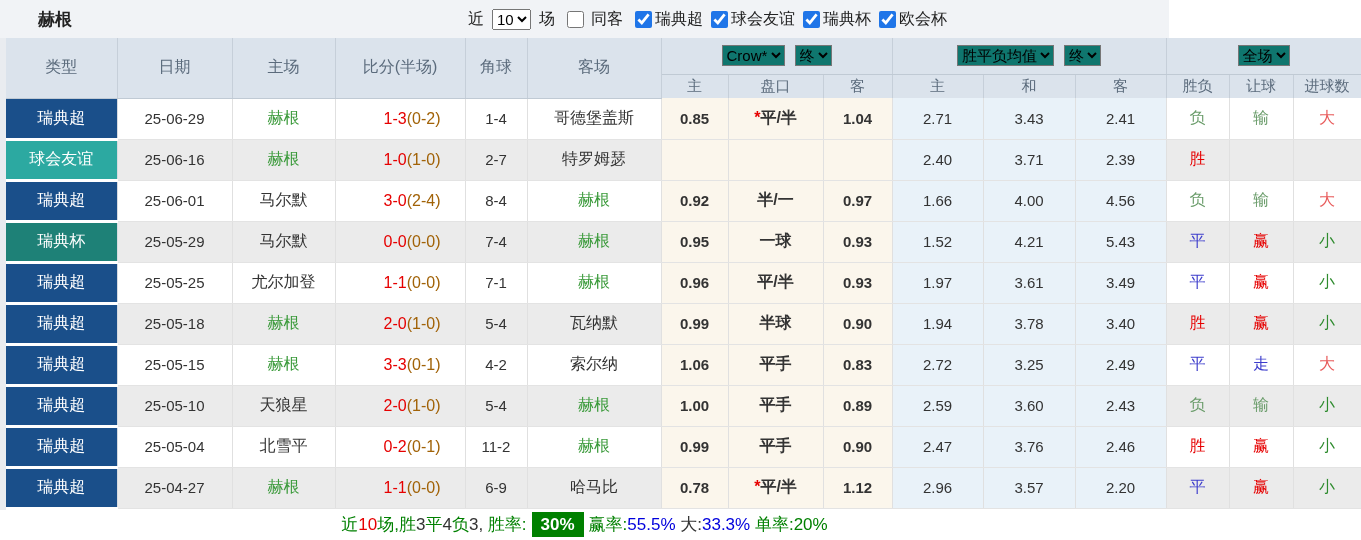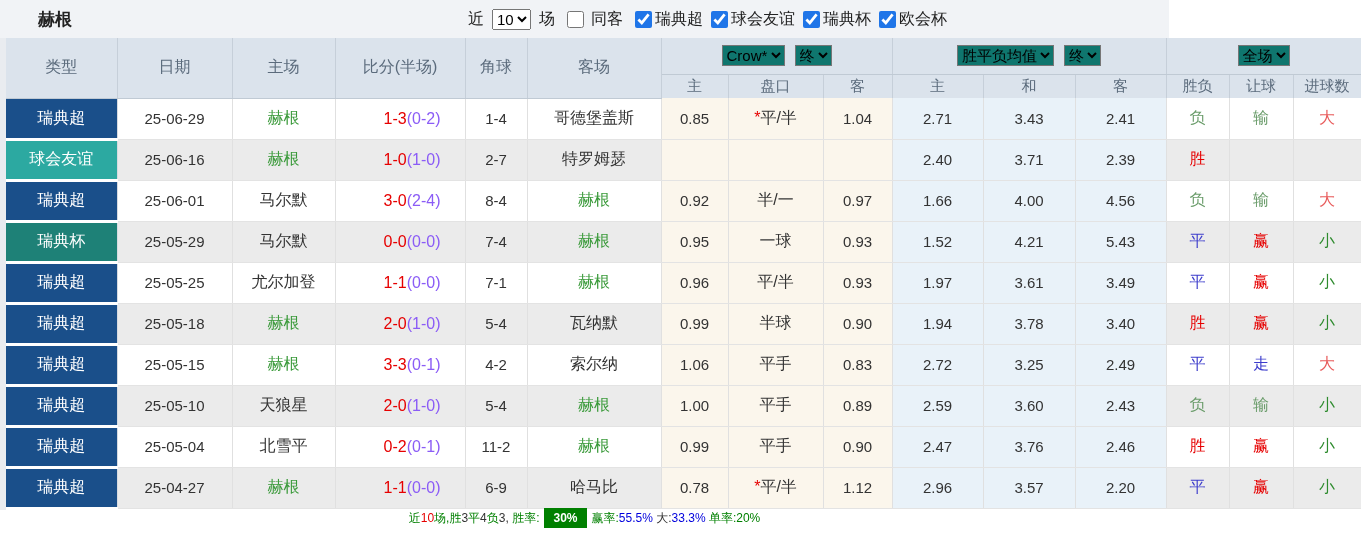--- a/index.html
+++ b/index.html
@@ -42,33 +42,33 @@
   }
   td.num { font-size:15px; }
   td.type {
     color:#fff; border-top:1px solid #fff; border-bottom:3px solid #fff; border-right:1px solid #d7dbe0;
   }
   td.x-league { background:var(--league_blue); }
   td.x-friendly { background:var(--friendly_teal); }
   td.x-cup { background:var(--cup_teal); }
   span.x-team { color:var(--team_green); }
   .ft { color:var(--score_red);margin-left:24px; }
-  .ht { color:#8b5cf6; }
+  .ht { color:#a16207; }
   .star { color:var(--score_red); }
-  td.ah { background:var(--ah_col_bg); }
+  td.ah { background:var(--ah_col_bg);font-weight:bold; }
   td.eu { background:var(--eu_col_bg); }
   td.res { font-size:16px; }
   td.x-win { color:var(--win_red); }
   td.x-draw { color:var(--draw_blue); }
   td.x-lose { color:var(--lose_green); }
   td.x-big { color:var(--big_red); }
   td.x-small { color:var(--small_green); }
 
   
-  .footer { flex:1 1 auto; background:#fff; display:flex; justify-content:center; font-size:12px; }
+  .footer { flex:1 1 auto; background:#fff; display:flex; align-items:center; justify-content:center; font-size:17px; }
   .footer span { white-space:pre; }
   .seg-g { color:var(--badge_green); }
   .seg-r { color:var(--score_red); }
   .seg-b { color:var(--link_blue); }
   .seg-d { color:#333; }
   .seg-badge { background:var(--badge_green); color:#fff; font-weight:bold; padding:3px 9px; margin:0 5px; }
 </style>
 </head>
 <body>
 

